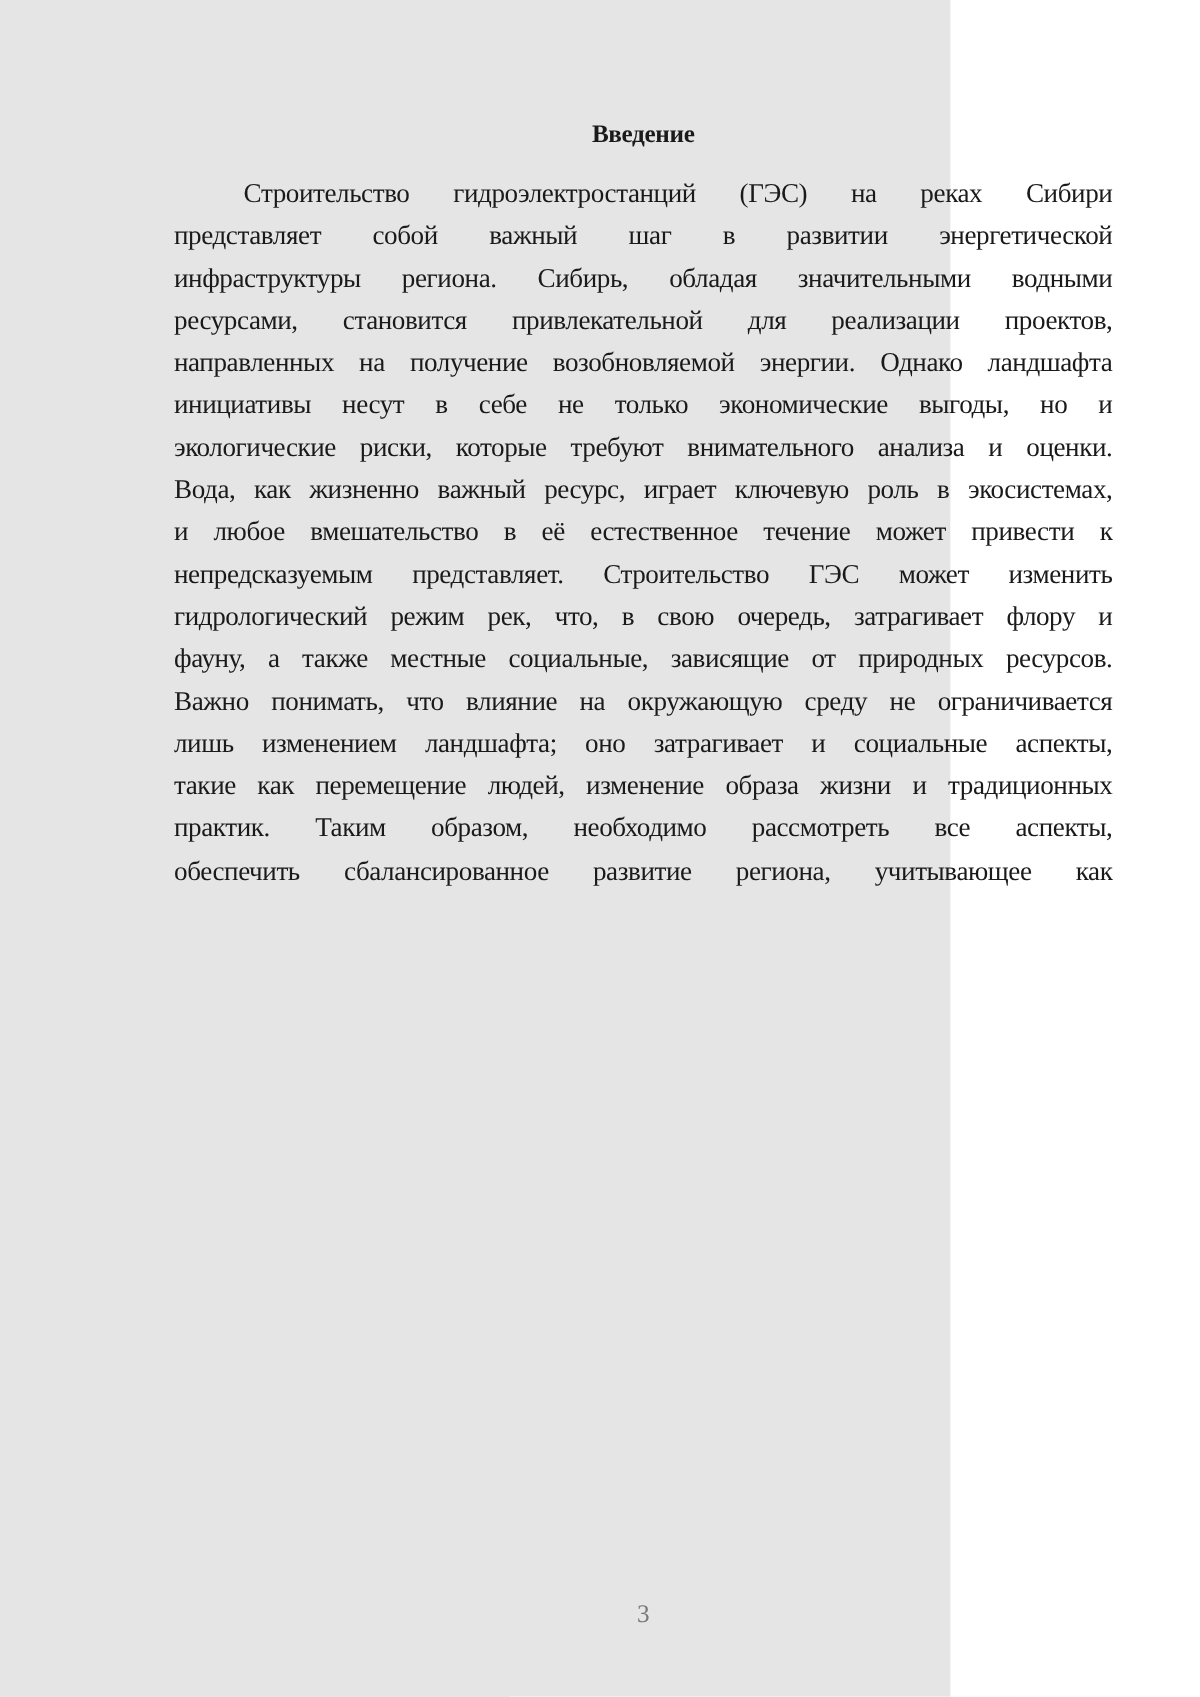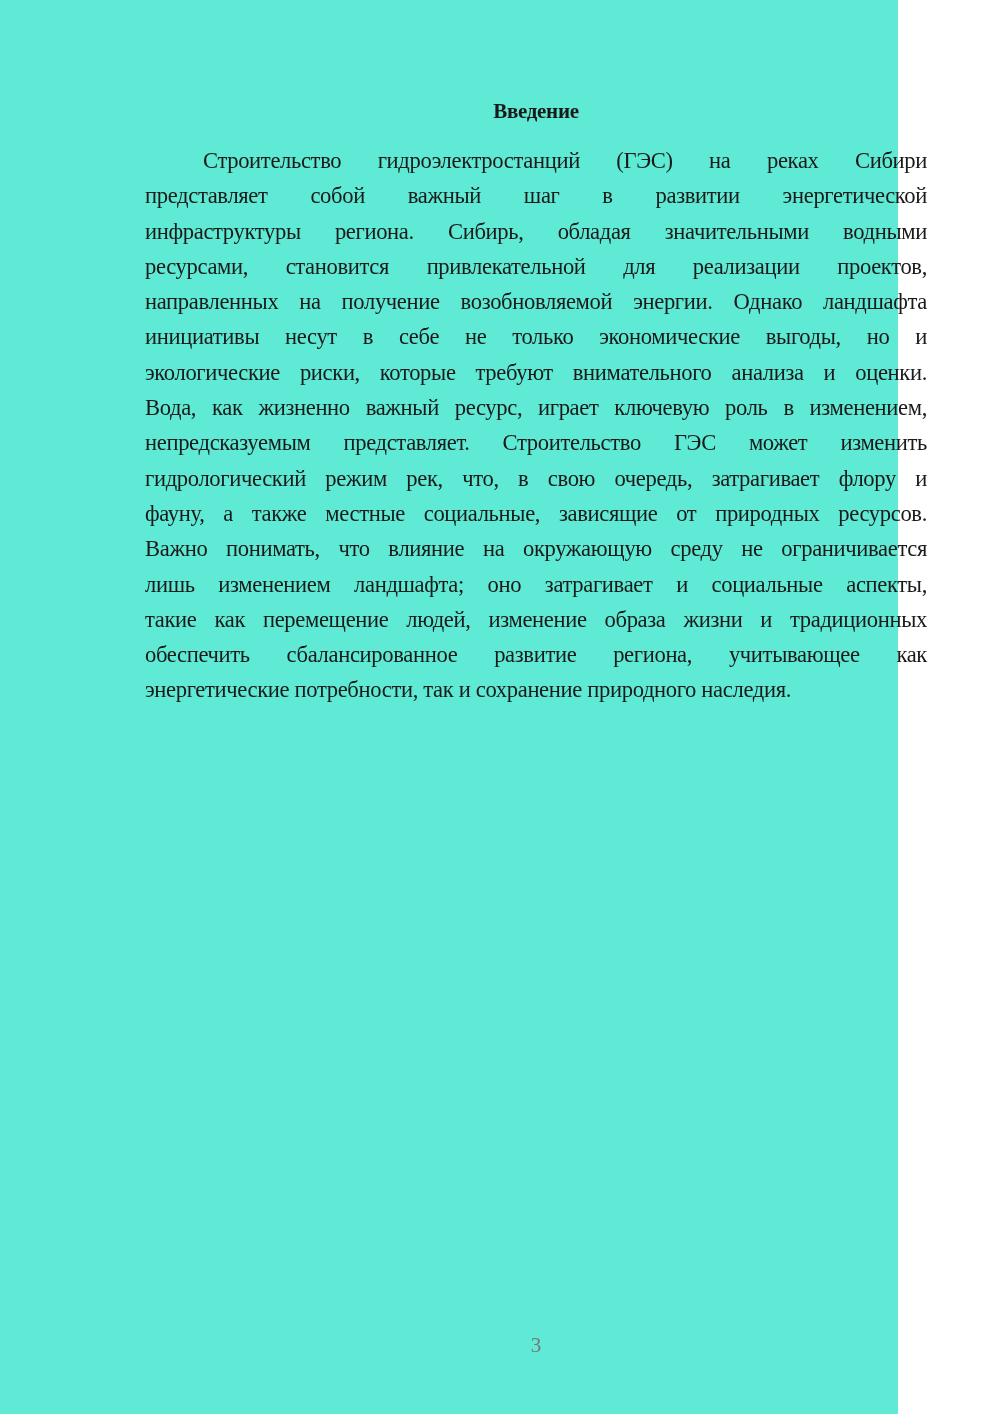--- a/index.html
+++ b/index.html
@@ -11,23 +11,23 @@
     width: 1000px;
     height: 1414px;
     position: relative;
     overflow: hidden;
     font-family: "Liberation Serif", serif;
     color: #1a1a1a;
   }
   .page {
     position: absolute;
     left: 0; top: 0;
-    width: 898px;
+    width: 792px;
     height: 1414px;
-    background: #5eead4;
+    background: #e5e5e5;
   }
   .heading {
     position: absolute;
     top: 96px;
     left: 0;
     width: 1072px;
     text-align: center;
     font-weight: bold;
     font-size: 21px;
     line-height: 30px;
@@ -70,25 +70,26 @@
   <div class="heading">Введение</div>
 
   <div class="body-text">
     <span class="line first">Строительство гидроэлектростанций (ГЭС) на реках Сибири</span>
     <span class="line">представляет собой важный шаг в развитии энергетической</span>
     <span class="line">инфраструктуры региона. Сибирь, обладая значительными водными</span>
     <span class="line">ресурсами, становится привлекательной для реализации проектов,</span>
     <span class="line">направленных на получение возобновляемой энергии. Однако ландшафта</span>
     <span class="line">инициативы несут в себе не только экономические выгоды, но и</span>
     <span class="line">экологические риски, которые требуют внимательного анализа и оценки.</span>
-    <span class="line">Вода, как жизненно важный ресурс, играет ключевую роль в изменением,</span>
+    <span class="line">Вода, как жизненно важный ресурс, играет ключевую роль в экосистемах,</span>
+    <span class="line">и любое вмешательство в её естественное течение может привести к</span>
     <span class="line">непредсказуемым представляет. Строительство ГЭС может изменить</span>
     <span class="line">гидрологический режим рек, что, в свою очередь, затрагивает флору и</span>
     <span class="line">фауну, а также местные социальные, зависящие от природных ресурсов.</span>
     <span class="line">Важно понимать, что влияние на окружающую среду не ограничивается</span>
     <span class="line">лишь изменением ландшафта; оно затрагивает и социальные аспекты,</span>
     <span class="line">такие как перемещение людей, изменение образа жизни и традиционных</span>
+    <span class="line">практик. Таким образом, необходимо рассмотреть все аспекты,</span>
     <span class="line">обеспечить сбалансированное развитие региона, учитывающее как</span>
-    <span class="line last">энергетические потребности, так и сохранение природного наследия.</span>
   </div>
 
   <div class="page-number">3</div>
 </div>
 
 </body></html>

